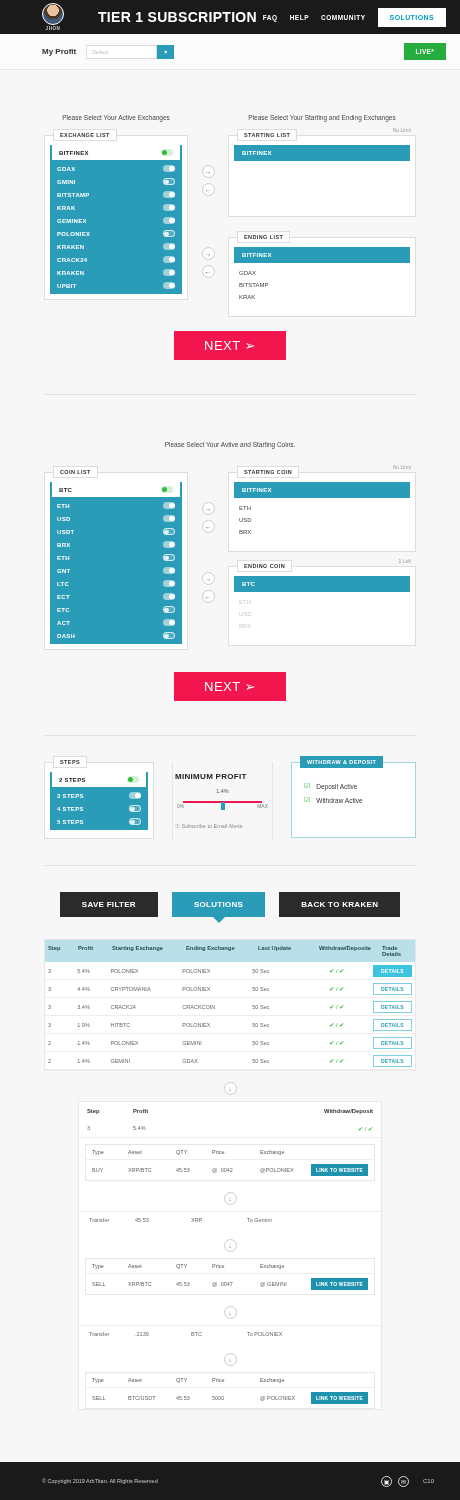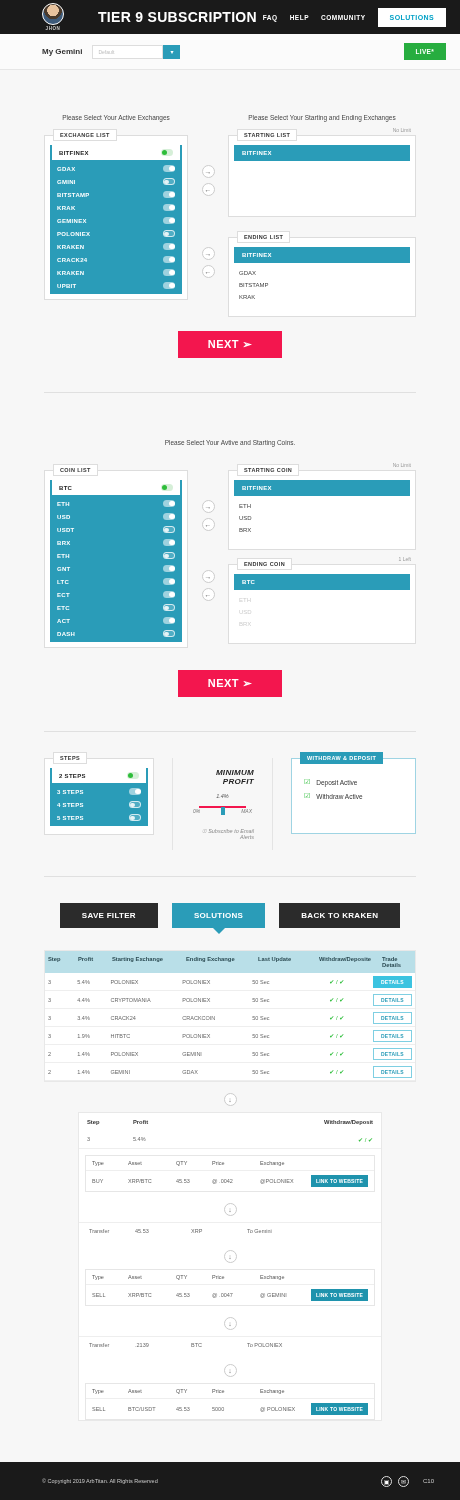--- a/index.html
+++ b/index.html
@@ -89,26 +89,26 @@
     display: flex; align-items: center; justify-content: center; font-size: 7px; color: #666;
     margin-bottom: 5px;
   }
   .sel-panel { background: #fff; border: 1px solid #ddd; position: relative; }
   .sel-head { background: #2a9cb8; color: #fff; font-size: 6px; font-weight: bold; padding: 5px 8px; margin: 9px 5px 0 5px; letter-spacing: .3px; }
   .sel-item { font-size: 6px; color: #444; padding: 3px 10px; }
   .sel-item.dim { color: #ccc; }
 
   .next-btn {
     display: block; margin: 0 auto; background: #f3164e; color: #fff;
-    font-size: 11px; font-weight: bold; letter-spacing: .5px; padding: 7px 30px; border: none;
+    font-size: 13px; font-weight: normal; letter-spacing: .5px; padding: 7px 30px; border: none;
   }
   
   .optrow { display: flex; padding: 0 44px; gap: 18px; align-items: flex-start; }
   .steps-fs { width: 110px; border: 1px solid #ddd; background: #fff; position: relative; padding-bottom: 5px; }
-  .profit-col { flex: 1; text-align: right; border-left: 1px solid #e4e4e4; border-right: 1px solid #e4e4e4; padding: 10px 18px; font-style: italic; }
+  .profit-col { flex: 1; text-align: left; border-left: 1px solid #e4e4e4; border-right: 1px solid #e4e4e4; padding: 10px 2px; }
   .profit-title { font-size: 8px; font-weight: bold; letter-spacing: .3px; color: #222; }
   .slider-wrap { margin-top: 16px; position: relative; height: 16px; }
   .slider-val { position: absolute; left: 50%; transform: translateX(-50%); top: -9px; font-size: 5.5px; color: #555; }
   .slider-track { height: 2px; background: #f3164e; margin: 0 8px; position: relative; top: 4px; }
   .slider-knob { position: absolute; left: 50%; top: 1px; width: 4px; height: 8px; background: #2a9cb8; transform: translateX(-50%); }
   .slider-ends { display: flex; justify-content: space-between; font-size: 5px; color: #777; margin-top: 4px; padding: 0 2px; }
   .subscribe { font-size: 5.5px; color: #888; margin-top: 10px; }
   .wd-fs { width: 125px; border: 1px solid #9fd4e3; background: #fff; position: relative; height: 76px; }
   .wd-item { display: flex; align-items: center; gap: 6px; font-size: 6.5px; color: #333; padding: 3px 12px; }
   .chk { color: #2ebd3a; font-size: 7px; }
@@ -156,31 +156,31 @@
   .cid { font-size:6px; color:#ccc; margin-left:14px; margin-right:12px; }
 </style>
 </head>
 <body>
 
 <div class="topnav">
   <div class="avatar-wrap">
     <div class="avatar"></div>
     <div class="avatar-name">JHON</div>
   </div>
-  <div class="brand">TIER 9 SUBSCRIPTION</div>
+  <div class="brand">TIER 1 SUBSCRIPTION</div>
   <div class="navlinks">
     <a href="#">FAQ</a>
     <a href="#">HELP</a>
     <a href="#">COMMUNITY</a>
     <div class="solutions-btn">SOLUTIONS</div>
   </div>
 </div>
 
 <div class="filterbar">
-  <div class="filter-label">My Gemini</div>
+  <div class="filter-label">My Profit</div>
   <div class="select-wrap">
     <div class="select-box">Default</div>
     <div class="select-arrow">▾</div>
   </div>
   <div class="live-btn">LIVE*</div>
 </div>
 
 <div style="padding-top:28px;">
   <div class="panels" style="margin-top:0;">
     <div class="col-left">

